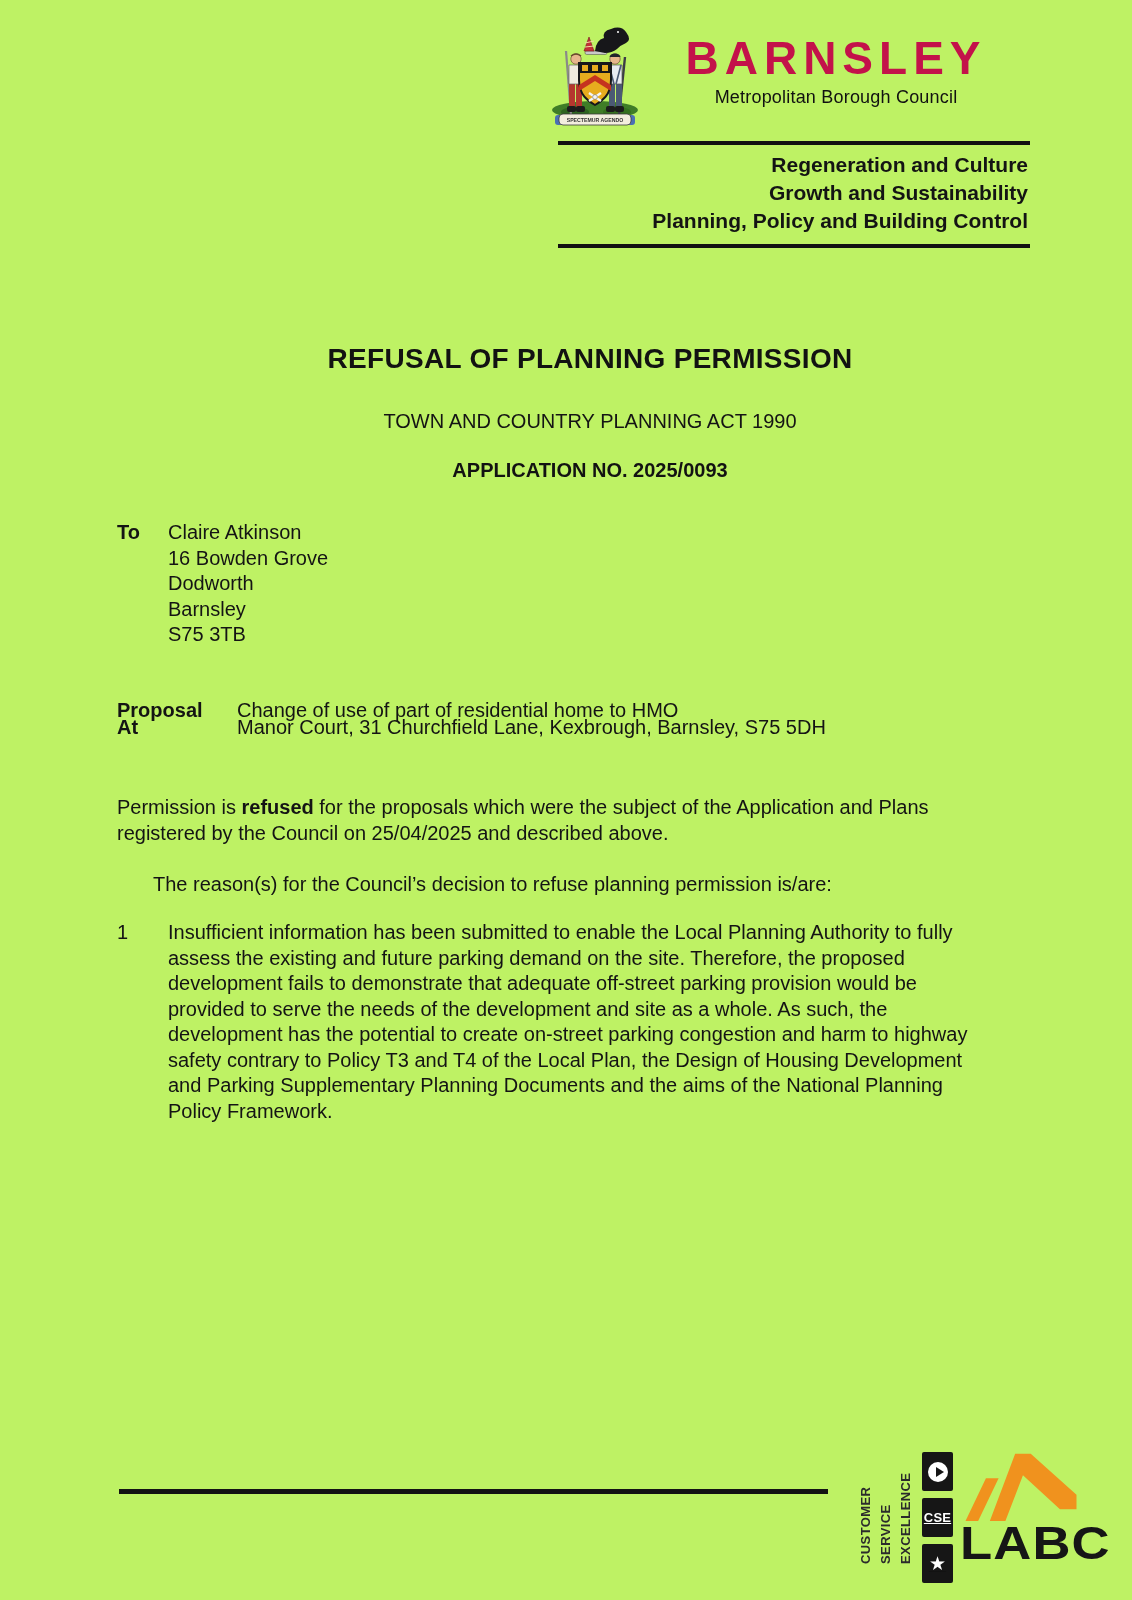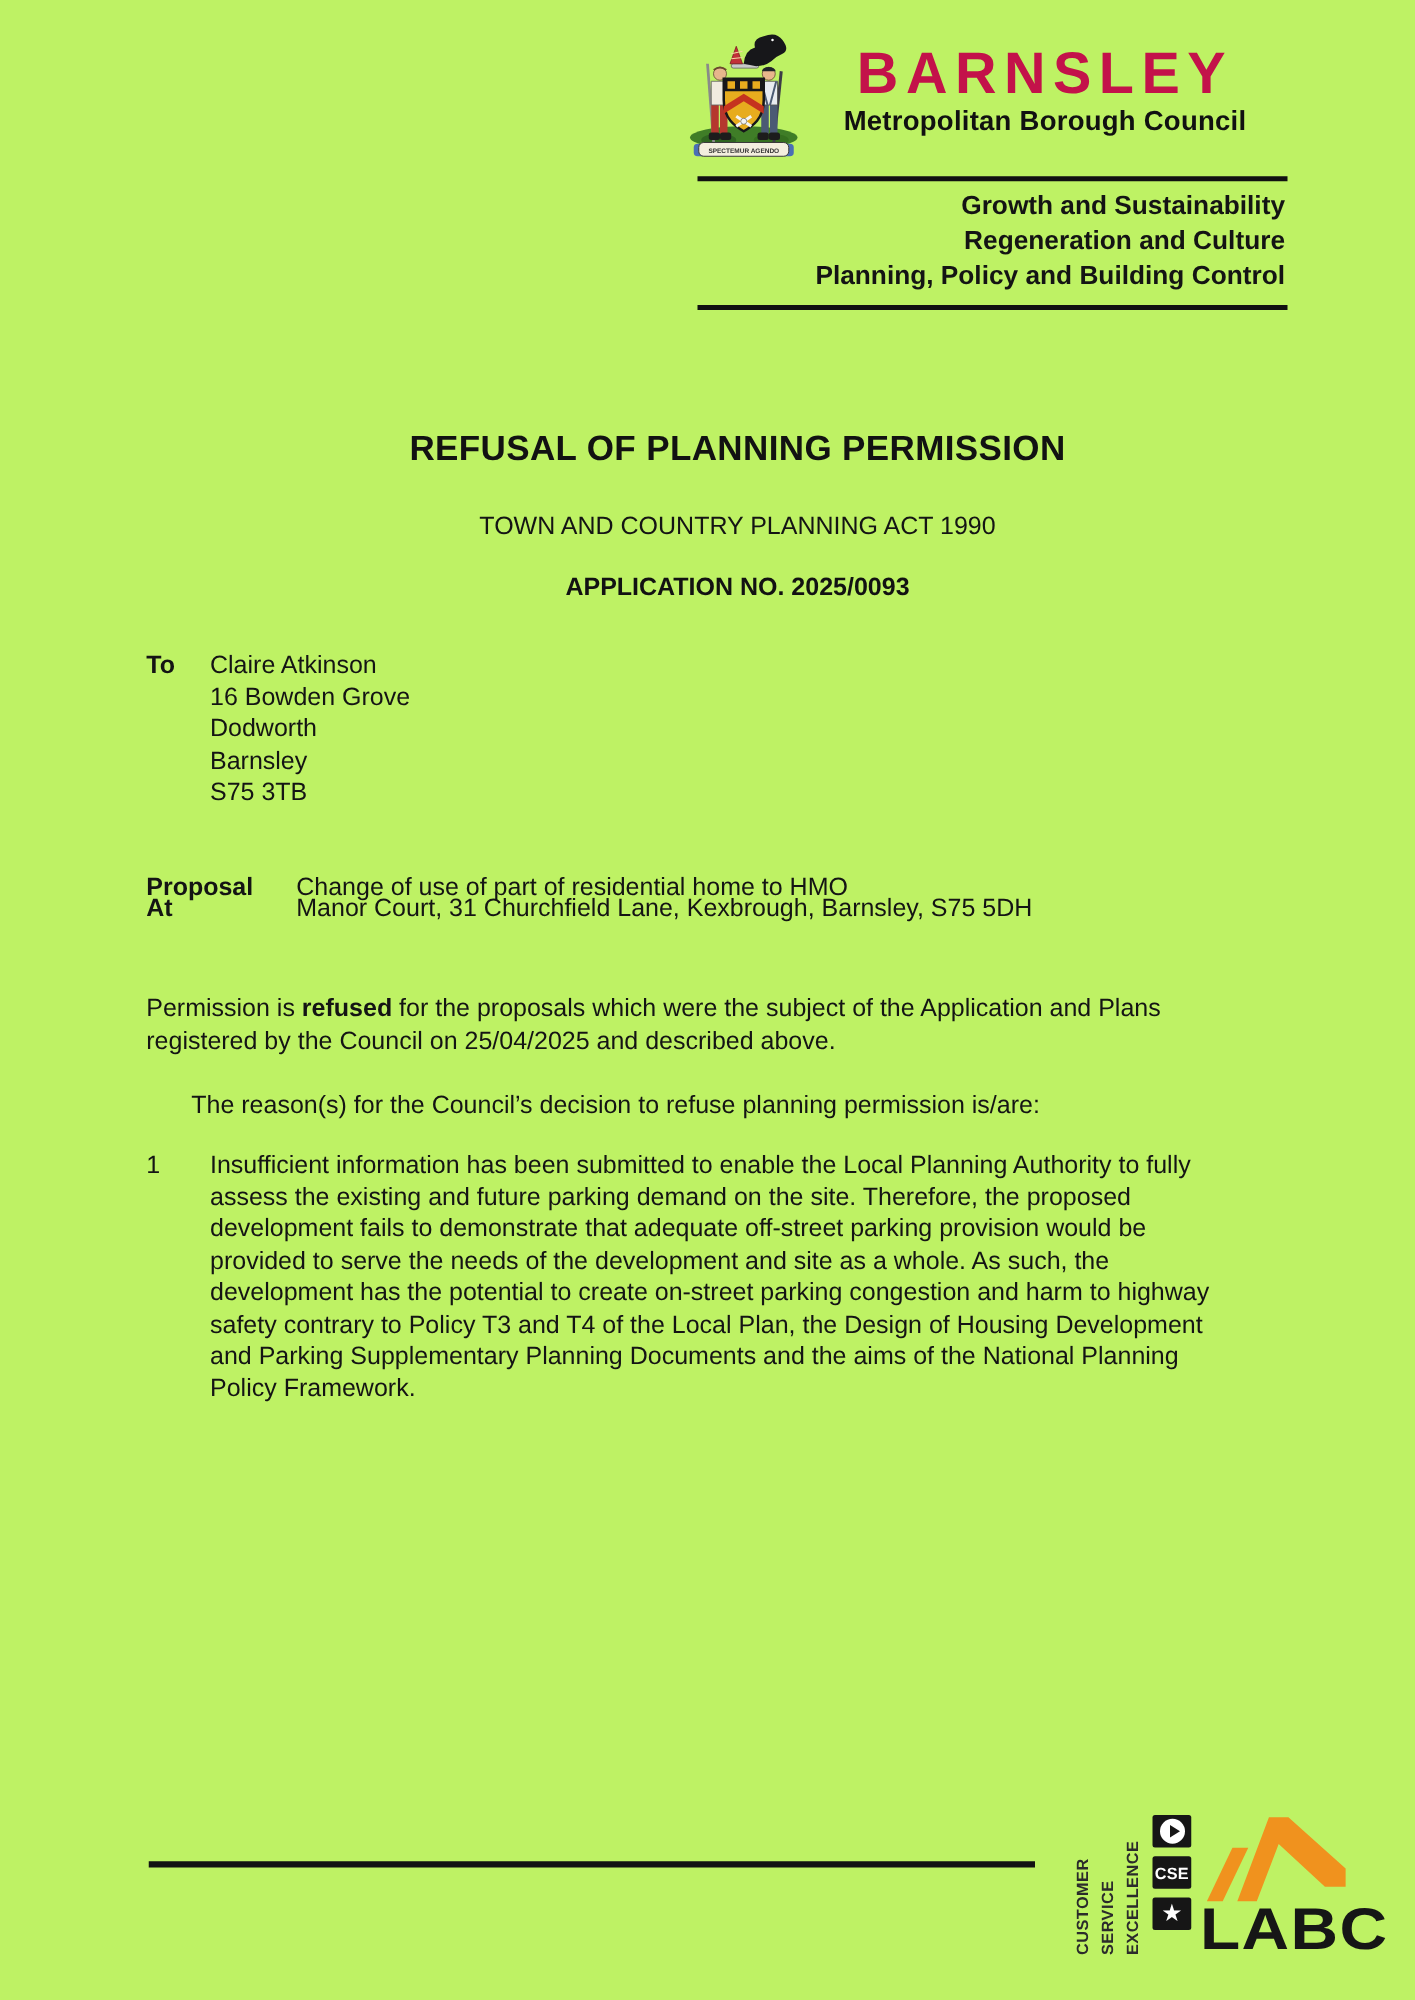--- a/index.html
+++ b/index.html
@@ -12,21 +12,21 @@
 
   
   .crest{left:545px;top:22px;width:100px;height:110px;}
   .wordmark-name{
     left:656px;top:33px;width:360px;text-align:center;
     font-size:46px;font-weight:800;letter-spacing:6px;line-height:50px;
     transform:scaleY(1.02);
   }
   .wordmark-sub{
     left:656px;top:84px;width:360px;text-align:center;
-    font-size:22px;font-weight:bold;color:#111;line-height:26px;letter-spacing:0.2px;
+    font-size:18px;font-weight:normal;color:#111;line-height:26px;letter-spacing:0.2px;
   }
   .dept{
     left:558px;top:141px;width:470px;
     border-top:4px solid #111;border-bottom:4px solid #111;
     padding:6px 2px 9px 0;text-align:right;
     font-size:21px;font-weight:bold;line-height:28px;color:#141414;
   }
 
   
   .doc-title{left:140px;top:343px;width:900px;text-align:center;
@@ -54,22 +54,22 @@
   .footer-rule{left:119px;top:1489px;width:709px;height:5px;background:#131313;}
   .footer-address{left:119px;top:1516px;width:709px;text-align:center;
     font-size:21px;font-weight:bold;color:#131313;}
   .cse-vertical{
     left:827px;top:1477px;width:116px;height:58px;
     transform:rotate(-90deg);
     font-size:13px;font-weight:bold;line-height:20px;letter-spacing:0.4px;
     color:#2b2b2b;white-space:pre-line;text-align:left;
   }
   .cse-badges{left:922px;top:1452px;width:31px;}
-  .badge{width:31px;height:26px;background:#161616;border-radius:2px;margin-bottom:7px;
-    display:flex;align-items:center;justify-content:center;}
+  .badge{width:31px;height:39px;background:#161616;border-radius:2px;margin-bottom:7px;
+    display:flex;align-items:center;justify-content:center;text-decoration:underline;}
   .play{width:20px;height:20px;background:#fff;border-radius:50%;position:relative;}
   .play::after{content:"";position:absolute;left:8px;top:5px;
     border-left:8px solid #161616;border-top:5px solid transparent;border-bottom:5px solid transparent;}
   .badge-cse{color:#fff;font-size:13px;font-weight:bold;letter-spacing:0.2px;}
   .badge-star{color:#fff;font-size:19px;line-height:19px;}
   .labc-mark{left:962px;top:1449px;width:118px;height:74px;}
   .labc-text{left:960px;top:1519px;font-size:47px;font-weight:800;letter-spacing:1px;
     color:#161616;line-height:47px;transform:scaleX(1.12);transform-origin:left top;}
 </style>
 </head>
@@ -122,22 +122,22 @@
       <rect x="80" y="92" width="10" height="10" rx="3" fill="#4a6fb5"></rect>
       <rect x="14" y="91" width="72" height="11" rx="4" fill="#f3eede" stroke="#3a3a3a" stroke-width="0.8"></rect>
       <text x="50" y="99" text-anchor="middle" font-size="5.2" font-weight="bold" fill="#333" font-family="Liberation Sans, sans-serif">SPECTEMUR AGENDO</text>
     </svg>
   </div>
 
   <div class="abs wordmark-name" style="color:#c3124a">BARNSLEY</div>
   <div class="abs wordmark-sub">Metropolitan Borough Council</div>
 
   <div class="abs dept">
+    <div>Regeneration and Culture</div>
     <div>Growth and Sustainability</div>
-    <div>Regeneration and Culture</div>
     <div>Planning, Policy and Building Control</div>
   </div>
 
   <h1 class="abs doc-title">REFUSAL OF PLANNING PERMISSION</h1>
   <div class="abs doc-act body-text" style="font-size:20px">TOWN AND COUNTRY PLANNING ACT 1990</div>
   <div class="abs doc-appno">APPLICATION NO. 2025/0093</div>
 
   <div class="abs row to-row body-text">
     <div class="lbl-to">To</div>
     <div class="pre">Claire Atkinson

